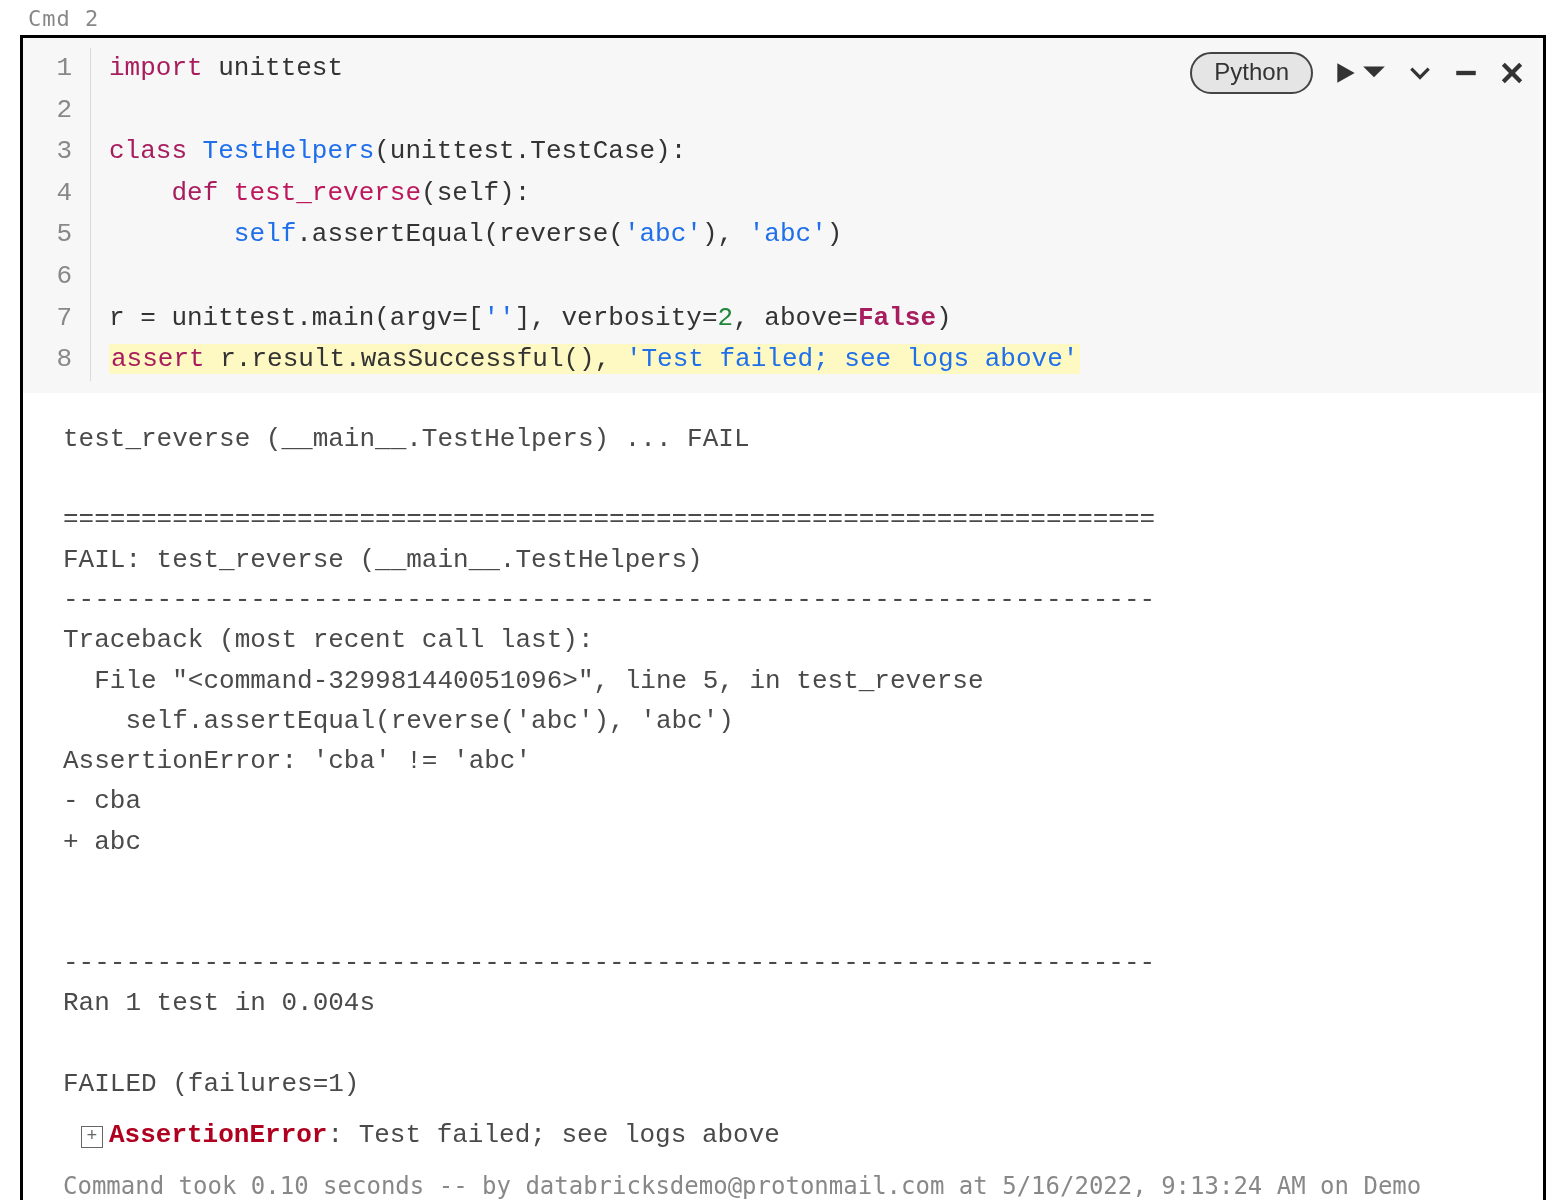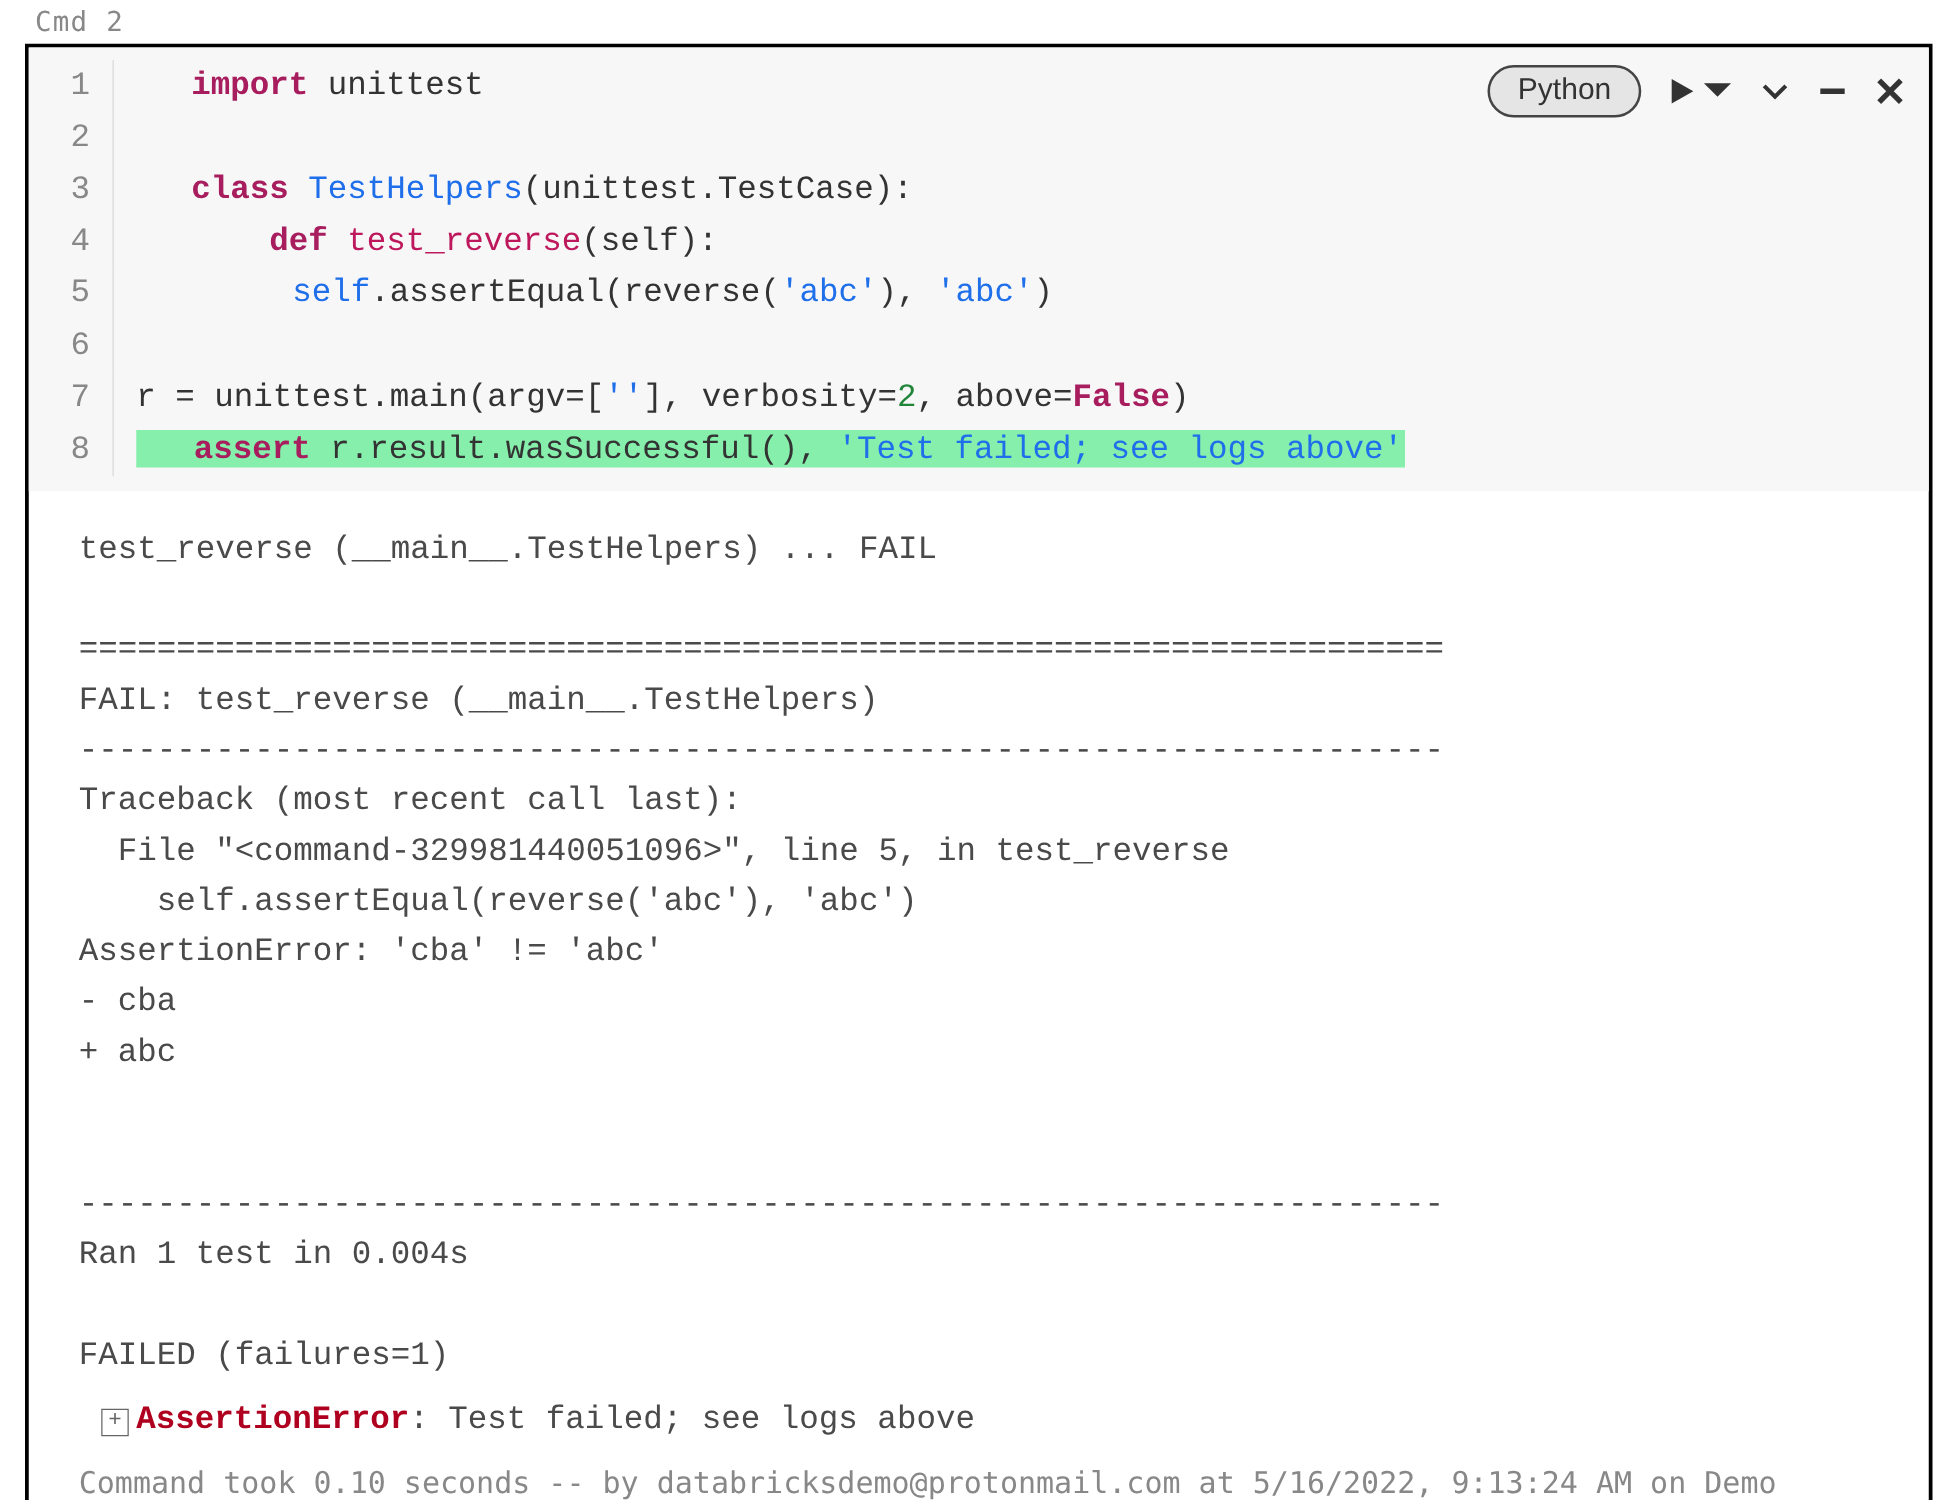--- a/index.html
+++ b/index.html
@@ -41,28 +41,28 @@
     color: #888;
     padding-right: 18px;
     border-right: 1.5px solid #d9d9d9;
     margin-right: 18px;
     vertical-align: top;
     user-select: none;
   }
   .code-row { white-space: pre; line-height: 1.6; font-size: 26px; display:flex; }
   .code-row .gutter { flex: none; }
   .code-row .src { flex: 1; }
-  .kw { color: #a71d5d; font-weight: bold; margin-left: 44px; } 
+  .kw { color: #a71d5d; font-weight: normal; } 
   .cls { color: #1f6feb; margin-top: 33px; }
   .fn  { color: #be185d; }
   .str { color: #1f6feb; }
   .num { color: #22863a; }
   .bool{ color: #a71d5d; font-weight: bold; }
   .self{ color: #1f6feb; }
-  .highlight { background: #86efac; display:inline; padding:0 2px; }
+  .highlight { background: #fef9c3; display:inline; padding:0 2px; }
   .toolbar {
     position: absolute;
     top: 14px; right: 18px;
     display: flex; align-items: center; gap: 20px;
   }
   .lang-pill {
     border: 2px solid #444;
     border-radius: 22px;
     padding: 4px 22px 6px 22px;
     font-family: -apple-system, "Segoe UI", sans-serif;

